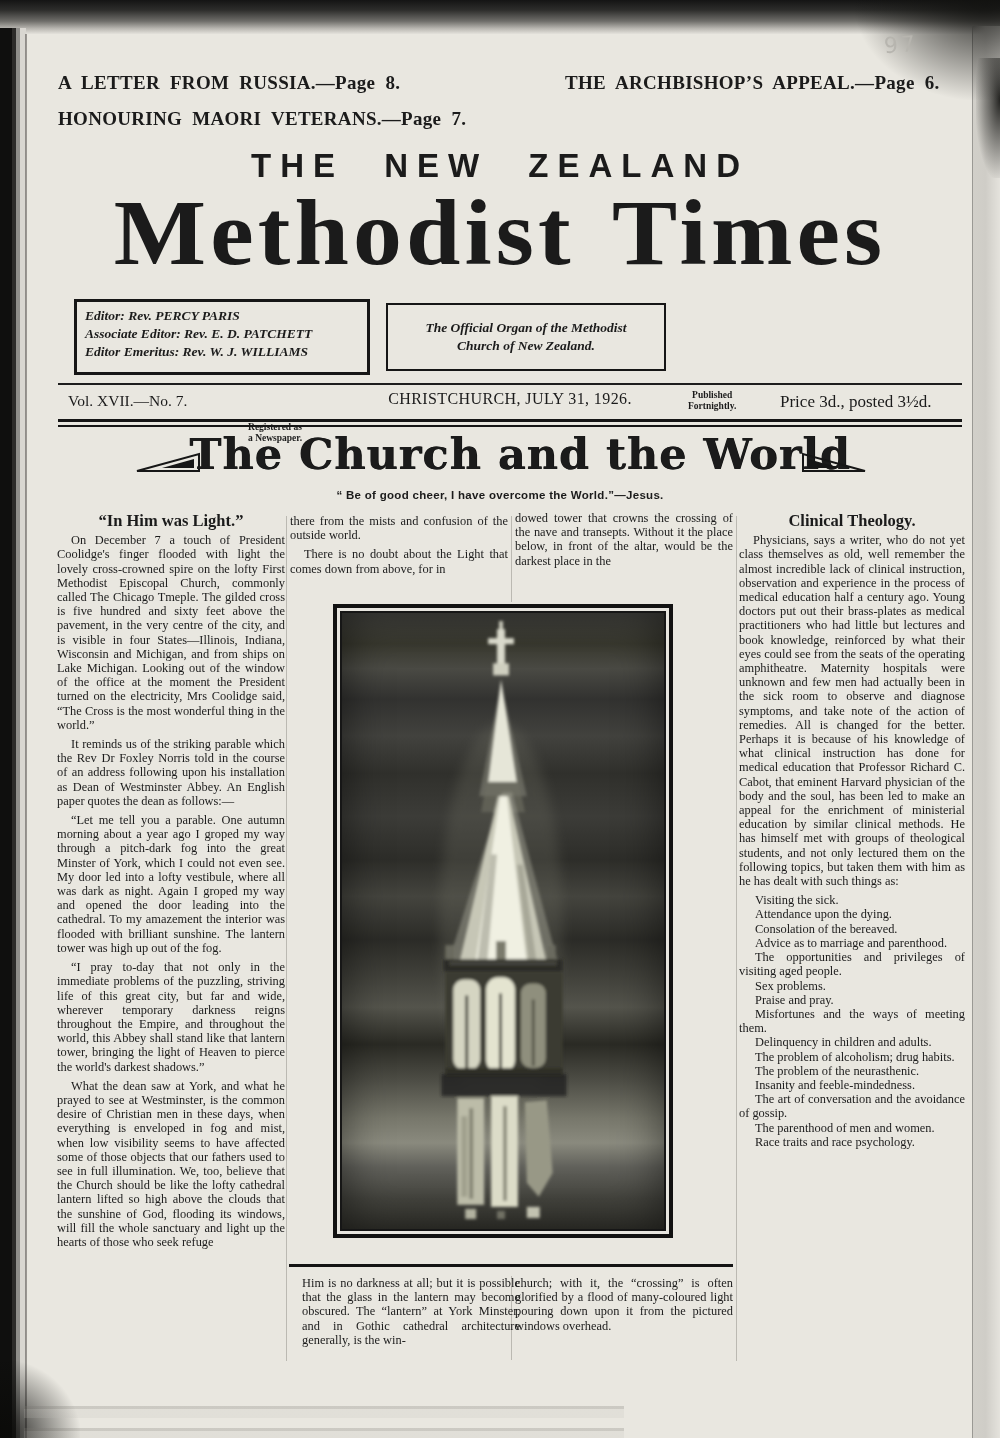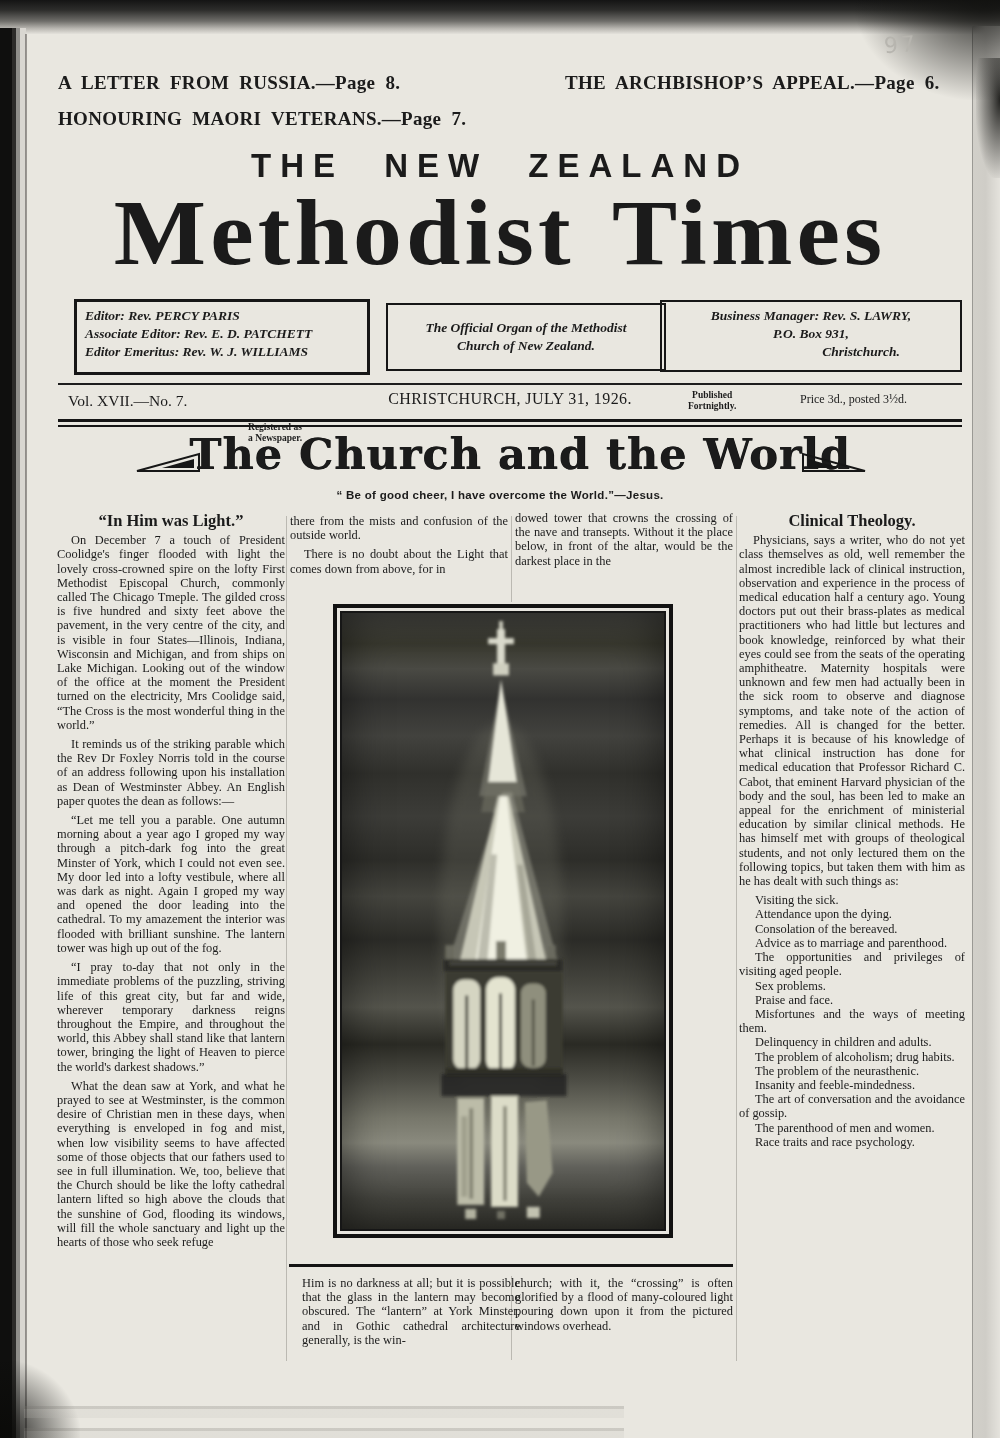--- a/index.html
+++ b/index.html
@@ -50,21 +50,21 @@
 
   
   .rule-a{position:absolute;left:58px;top:383px;width:904px;height:2px;background:#1d1d1d;}
   .rule-b{position:absolute;left:58px;top:419px;width:904px;height:8px;box-sizing:border-box;
       border-top:3px solid #161616;border-bottom:2px solid #161616;}
   .dl{position:absolute;font-size:15.5px;}
   #dl-vol{left:68px;top:392px;}
   #dl-reg{left:248px;top:390px;font-size:9.5px;font-weight:bold;line-height:11px;text-align:center;margin-top:32px;}
   #dl-place{left:360px;top:390px;width:300px;text-align:center;font-size:16px;letter-spacing:.4px;}
   #dl-pub{left:688px;top:390px;font-size:9.5px;font-weight:bold;line-height:11px;text-align:center;}
-  #dl-price{left:800px;top:392px;font-size:12px;}
+  #dl-price{left:780px;top:392px;font-size:17px;}
 
   
   .church-title{position:absolute;top:429px;left:0;width:100%;text-align:center;
       font-family:"DejaVu Serif",serif;font-weight:bold;font-size:43px;letter-spacing:1px;
       text-shadow:.6px 0 #111;margin-left:20px;}
   .dart{position:absolute;top:452px;}
   #dart-left{left:136px;} #dart-right{left:800px;transform:scaleX(-1);}
   .motto{position:absolute;top:489px;left:0;width:100%;text-align:center;
       font-family:"Liberation Sans",sans-serif;font-weight:bold;font-size:11.5px;letter-spacing:.3px;}
 
@@ -124,25 +124,20 @@
   <div class="nameplate">Methodist Times</div>
 
   <div id="box-editors" class="info-box">
     <div>Editor: Rev. PERCY PARIS</div>
     <div>Associate Editor: Rev. E. D. PATCHETT</div>
     <div>Editor Emeritus: Rev. W. J. WILLIAMS</div>
   </div>
   <div id="box-organ" class="info-box">
     <div>The Official Organ of the Methodist</div>
     <div>Church of New Zealand.</div>
-  </div>
-  <div id="box-business" class="info-box">
-    <div>Business Manager: Rev. S. LAWRY,</div>
-    <div>P.O. Box 931,</div>
-    <div class="shift-right">Christchurch.</div>
   </div>
 
   <div class="rule-a"></div>
   <div id="dl-vol" class="dl">Vol. XVII.—No. 7.</div>
   <div id="dl-reg" class="dl">
     <div>Registered as</div>
     <div>a Newspaper.</div>
   </div>
   <div id="dl-place" class="dl">CHRISTCHURCH, JULY 31, 1926.</div>
   <div id="dl-pub" class="dl">
@@ -251,21 +246,21 @@
   <div id="col4" class="bodycol">
     <p class="art-head">Clinical Theology.</p>
     <p>Physicians, says a writer, who do not yet class themselves as old, well remember the almost incredible lack of clinical instruction, observation and experience in the process of medical education half a century ago. Young doctors put out their brass-plates as medical practitioners who had little but lectures and book knowledge, reinforced by what their eyes could see from the seats of the operating amphitheatre. Maternity hospitals were unknown and few men had actually been in the sick room to observe and diagnose symptoms, and take note of the action of remedies. All is changed for the better. Perhaps it is because of his knowledge of what clinical instruction has done for medical education that Professor Richard C. Cabot, that eminent Harvard physician of the body and the soul, has been led to make an appeal for the enrichment of ministerial education by similar clinical methods. He has himself met with groups of theological students, and not only lectured them on the following topics, but taken them with him as he has dealt with such things as:</p>
     <div class="topics">
       <p>Visiting the sick.</p>
       <p>Attendance upon the dying.</p>
       <p>Consolation of the bereaved.</p>
       <p>Advice as to marriage and parenthood.</p>
       <p>The opportunities and privileges of visiting aged people.</p>
       <p>Sex problems.</p>
-      <p>Praise and face.</p>
+      <p>Praise and pray.</p>
       <p>Misfortunes and the ways of meeting them.</p>
       <p>Delinquency in children and adults.</p>
       <p>The problem of alcoholism; drug habits.</p>
       <p>The problem of the neurasthenic.</p>
       <p>Insanity and feeble-mindedness.</p>
       <p>The art of conversation and the avoidance of gossip.</p>
       <p>The parenthood of men and women.</p>
       <p>Race traits and race psychology.</p>
     </div>
   </div>

